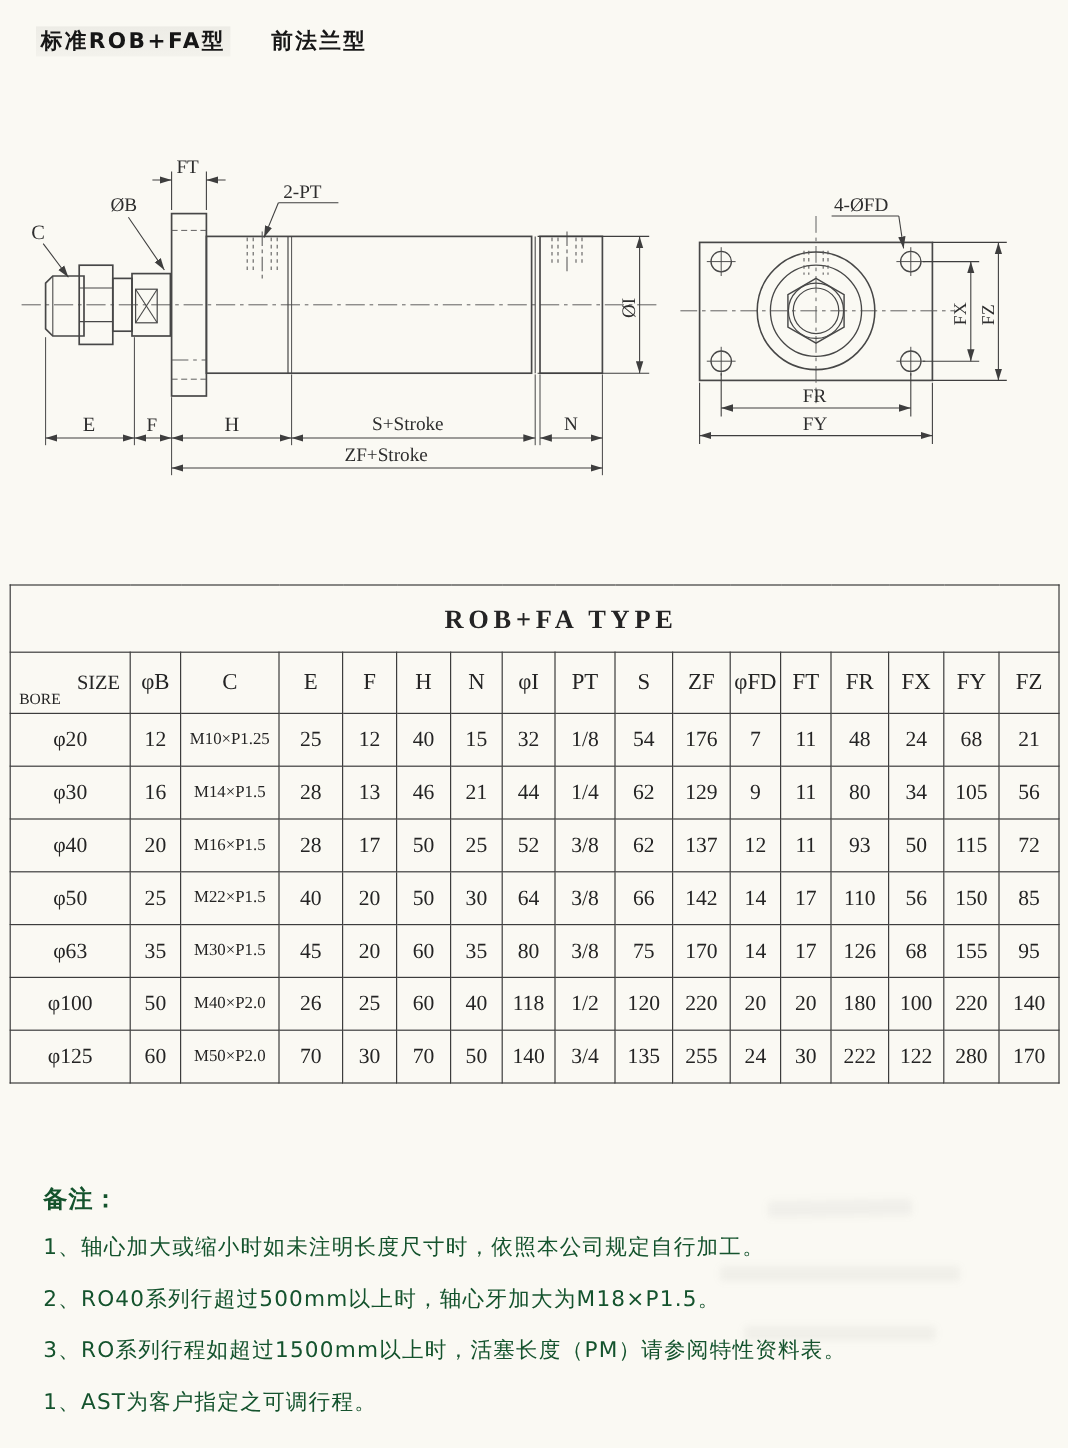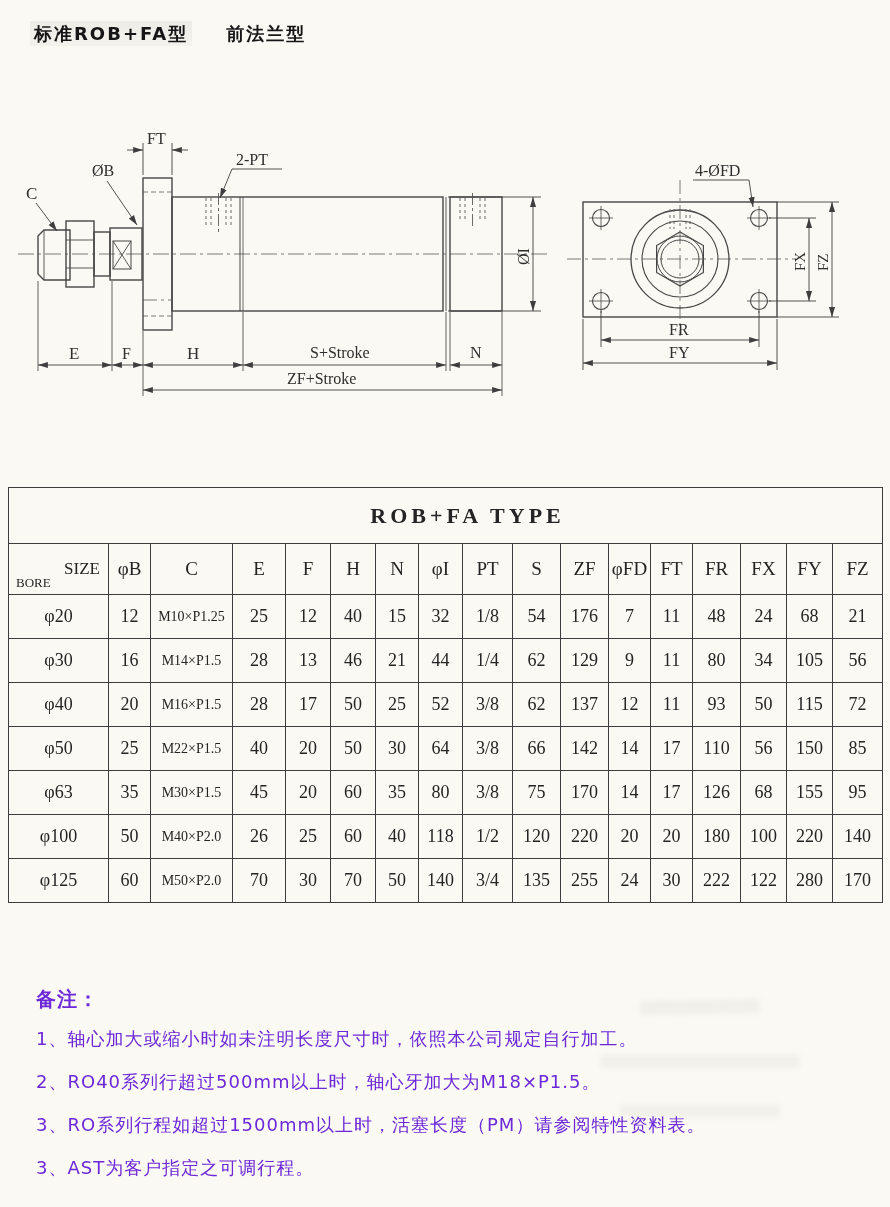--- a/index.html
+++ b/index.html
@@ -39,21 +39,21 @@
   .spec-table thead .hdr{height:50px;font-size:19px;font-weight:400;}
   .spec-table tbody td{height:43px;font-size:18px;font-weight:400;}
   .spec-table tbody td.c-col{font-size:14px;margin-left:44px;}
   .corner-cell{position:relative;height:50px;
     background:linear-gradient(to bottom right,transparent calc(50% - 0.8px),#3d3d3d calc(50% - 0.8px),#3d3d3d calc(50% + 0.8px),transparent calc(50% + 0.8px));
   }
   .corner-cell .c-top{position:absolute;top:15px;right:8px;font-size:17px;font-weight:400;}
   .corner-cell .c-bot{position:absolute;bottom:3px;left:7px;font-size:13px;font-weight:400;}
   
   .notes{position:absolute;left:36px;top:986px;width:830px;
-    font-family:"DejaVu Sans","Liberation Sans",sans-serif;color:#6d28d9;}
+    font-family:"DejaVu Sans","Liberation Sans",sans-serif;color:#14532d;}
   .notes-heading{font-size:20px;font-weight:700;letter-spacing:1px;margin-bottom:14px;}
   .note-line{font-size:18px;letter-spacing:1px;margin-bottom:19px;font-weight:500;}
   
   .bleed{position:absolute;background:rgba(110,110,110,.07);filter:blur(3px);border-radius:3px;}
   .bleed.b1{left:640px;top:1000px;width:120px;height:14px;transform:rotate(-1deg);}
   .bleed.b2{left:600px;top:1055px;width:200px;height:13px;}
   .bleed.b3{left:620px;top:1105px;width:160px;height:12px;}
 </style>
 </head>
 <body>
@@ -446,19 +446,19 @@
       </tr>
     </tbody>
 </table>
 
 <div class="notes">
   <div class="notes-heading">备注：</div>
   <div>
       <div class="note-line">1、轴心加大或缩小时如未注明长度尺寸时，依照本公司规定自行加工。</div>
       <div class="note-line">2、RO40系列行超过500mm以上时，轴心牙加大为M18×P1.5。</div>
       <div class="note-line">3、RO系列行程如超过1500mm以上时，活塞长度（PM）请参阅特性资料表。</div>
-      <div class="note-line">3、AST为客户指定之可调行程。</div>
+      <div class="note-line">1、AST为客户指定之可调行程。</div>
     </div>
 </div>
 
 <div class="bleed b1"></div>
 <div class="bleed b2"></div>
 <div class="bleed b3"></div>
 
 </body></html>

